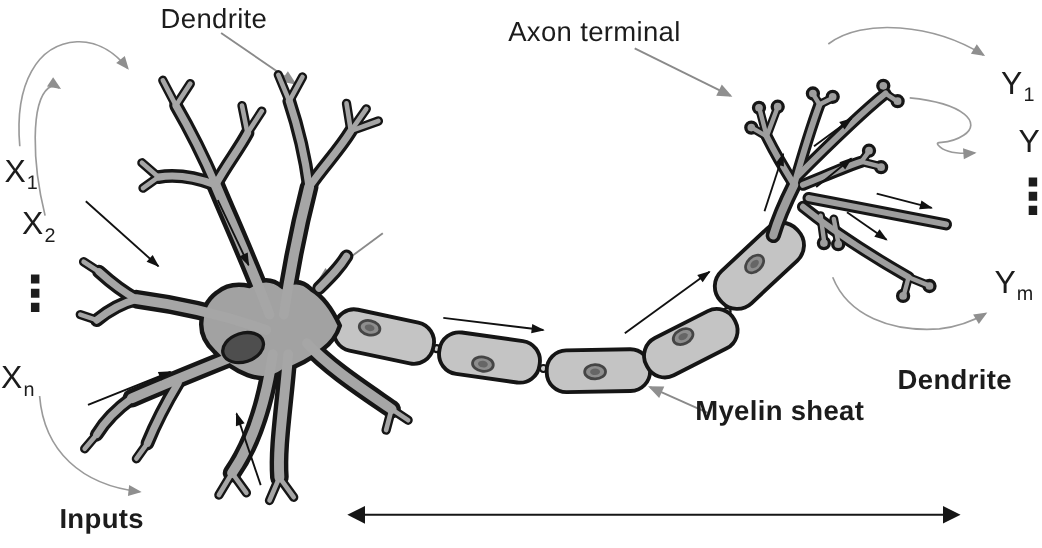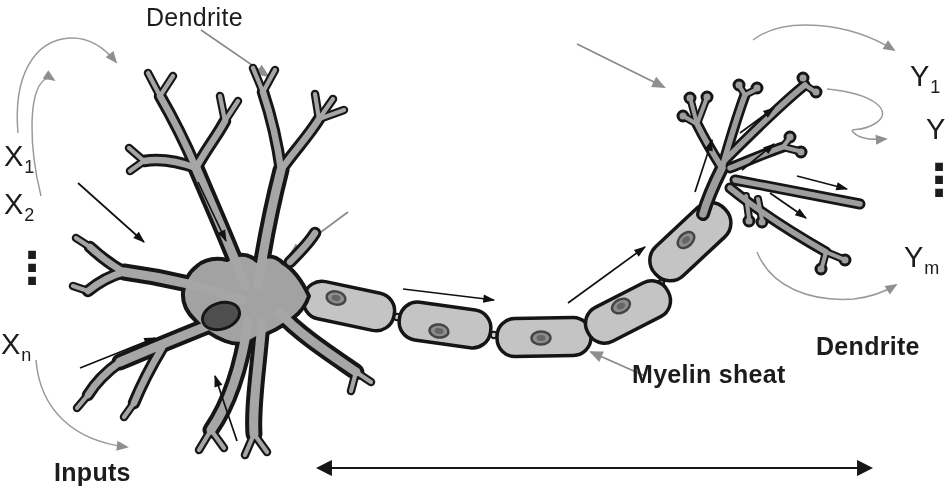--- a/index.html
+++ b/index.html
@@ -228,26 +228,27 @@
       <path class="sigArrow" marker-end="url(#mBlack)" d="M740,133 L774,108"></path>
       <path class="sigArrow" marker-end="url(#mBlack)" d="M742,170 L774,144"></path>
       <path class="sigArrow" marker-end="url(#mBlack)" d="M770,193 L806,218"></path>
       <path class="sigArrow" marker-end="url(#mBlack)" d="M797,176 L847,189"></path>
     </g>
 
     <path class="spanArrow" marker-start="url(#mBlack2)" marker-end="url(#mBlack2)" d="M319,468 L870,468"></path>
   </svg>
 
   <div class="lbl" style="left:146px;top:4px;">Dendrite</div>
+  <div class="lbl" style="left:462px;top:16px;">Axon terminal</div>
   <div class="lbl" style="left:632px;top:361px;font-weight:bold;">Myelin sheat</div>
   <div class="lbl bold" style="left:54px;top:459px;text-align:right;">Inputs</div>
   <div class="lbl bold" style="left:816px;top:333px;">Dendrite</div>
 
   <div class="io-lbl" style="left:4px;top:140px;"><span>X</span><span class="sub">1</span></div>
-  <div class="io-lbl" style="left:4px;top:188px;"><span>X</span><span class="sub">2</span></div>
+  <div class="io-lbl" style="left:20px;top:188px;"><span>X</span><span class="sub">2</span></div>
   <div class="vdots" style="left:10px;top:246px;">⋮</div>
   <div class="io-lbl" style="left:1px;top:328px;text-align:center;"><span>X</span><span class="sub">n</span></div>
 
   <div class="io-lbl" style="left:910px;top:60px;"><span>Y</span><span class="sub">1</span></div>
   <div class="io-lbl" style="left:910px;top:113px;margin-left:16px;"><span>Y</span><span class="sub">2</span></div>
   <div class="vdots" style="left:917px;top:158px;">⋮</div>
   <div class="io-lbl" style="left:904px;top:241px;"><span>Y</span><span class="sub">m</span></div>
 
 </div>
 

